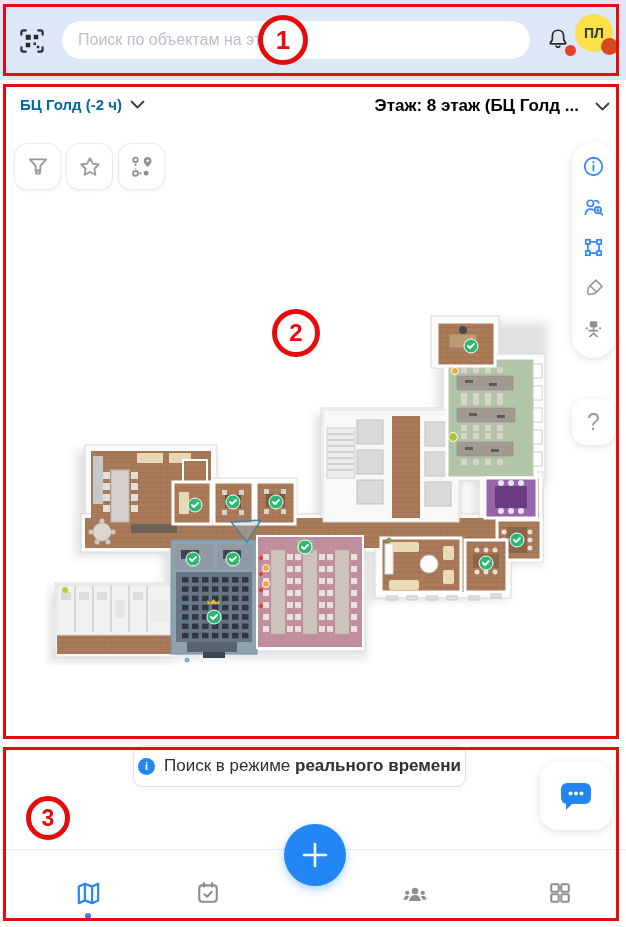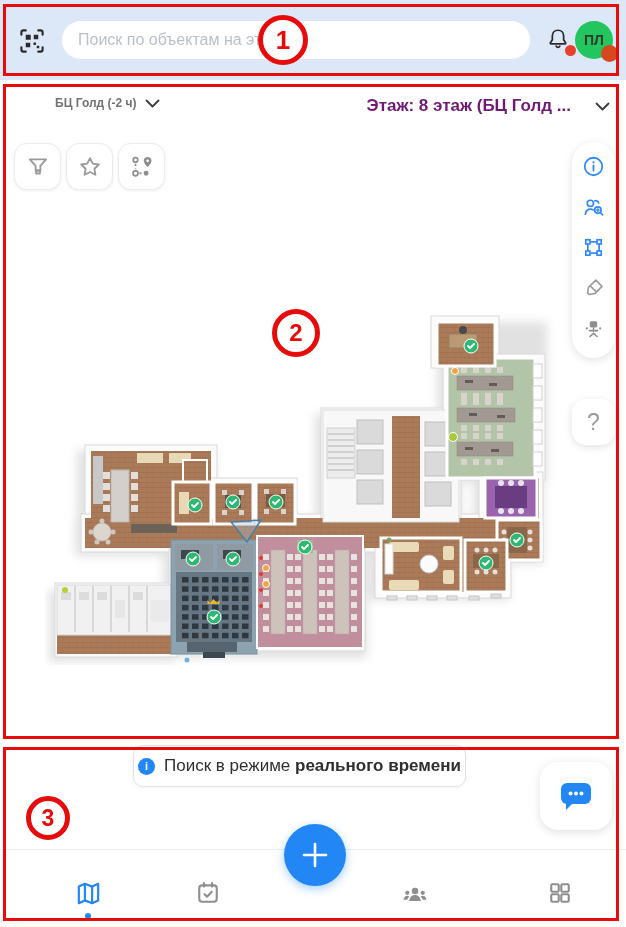--- a/index.html
+++ b/index.html
@@ -12,29 +12,29 @@
   .topbar{position:absolute;left:0;top:0;width:626px;height:80px;background:#dce8f8;}
   .qr-btn{position:absolute;left:16px;top:25px;width:32px;height:32px;display:flex;align-items:center;justify-content:center;}
   .search-input{
     position:absolute;left:62px;top:21px;width:468px;height:38px;box-sizing:border-box;
     border:none;border-radius:19px;background:#ffffff;padding:0 16px;
     font-size:16px;color:#333;font-family:"Liberation Sans",sans-serif;outline:none;
   }
   .search-input::placeholder{color:#b9c0ca;}
   .bell-wrap{position:absolute;left:545px;top:25px;width:28px;height:32px;}
   .bell-badge{position:absolute;right:-3px;bottom:1px;width:11px;height:11px;border-radius:50%;background:#e8402a;}
-  .avatar{position:absolute;left:575px;top:21px;width:38px;height:38px;border-radius:50%;
-    background:#22c55e;display:flex;align-items:center;justify-content:center;
+  .avatar{position:absolute;left:575px;top:14px;width:38px;height:38px;border-radius:50%;
+    background:#fde047;display:flex;align-items:center;justify-content:center;
     font-size:14px;font-weight:bold;color:#2f3b2a;}
   .avatar-status{position:absolute;right:-5px;bottom:-3px;width:17px;height:17px;border-radius:50%;background:#d6491e;}
   
   .bld-select{position:absolute;left:20px;top:96px;display:flex;align-items:center;gap:8px;
-    font-size:12px;font-weight:600;color:#737373;margin-left:35px;}
-  .floor-select{position:absolute;right:16px;top:96px;display:flex;align-items:center;gap:24px;
-    font-size:17px;font-weight:600;color:#701a75;}
+    font-size:15px;font-weight:600;color:#0369a1;}
+  .floor-select{position:absolute;right:16px;top:96px;display:flex;align-items:center;gap:16px;
+    font-size:17px;font-weight:600;color:#000000;}
   
   .tool-btn{position:absolute;width:45px;height:45px;background:#fff;border:1px solid #ececec;
     border-radius:13px;box-shadow:0 1px 3px rgba(0,0,0,.07);
     display:flex;align-items:center;justify-content:center;}
   
   .side-toolbar{position:absolute;left:572px;top:142px;width:43px;height:216px;background:#fff;
     border-radius:21px;box-shadow:0 2px 8px rgba(0,0,0,.12);
     display:flex;flex-direction:column;align-items:center;justify-content:space-evenly;}
   .help-btn{position:absolute;left:572px;top:399px;width:43px;height:46px;background:#fff;
     border-radius:14px;box-shadow:0 2px 8px rgba(0,0,0,.12);

